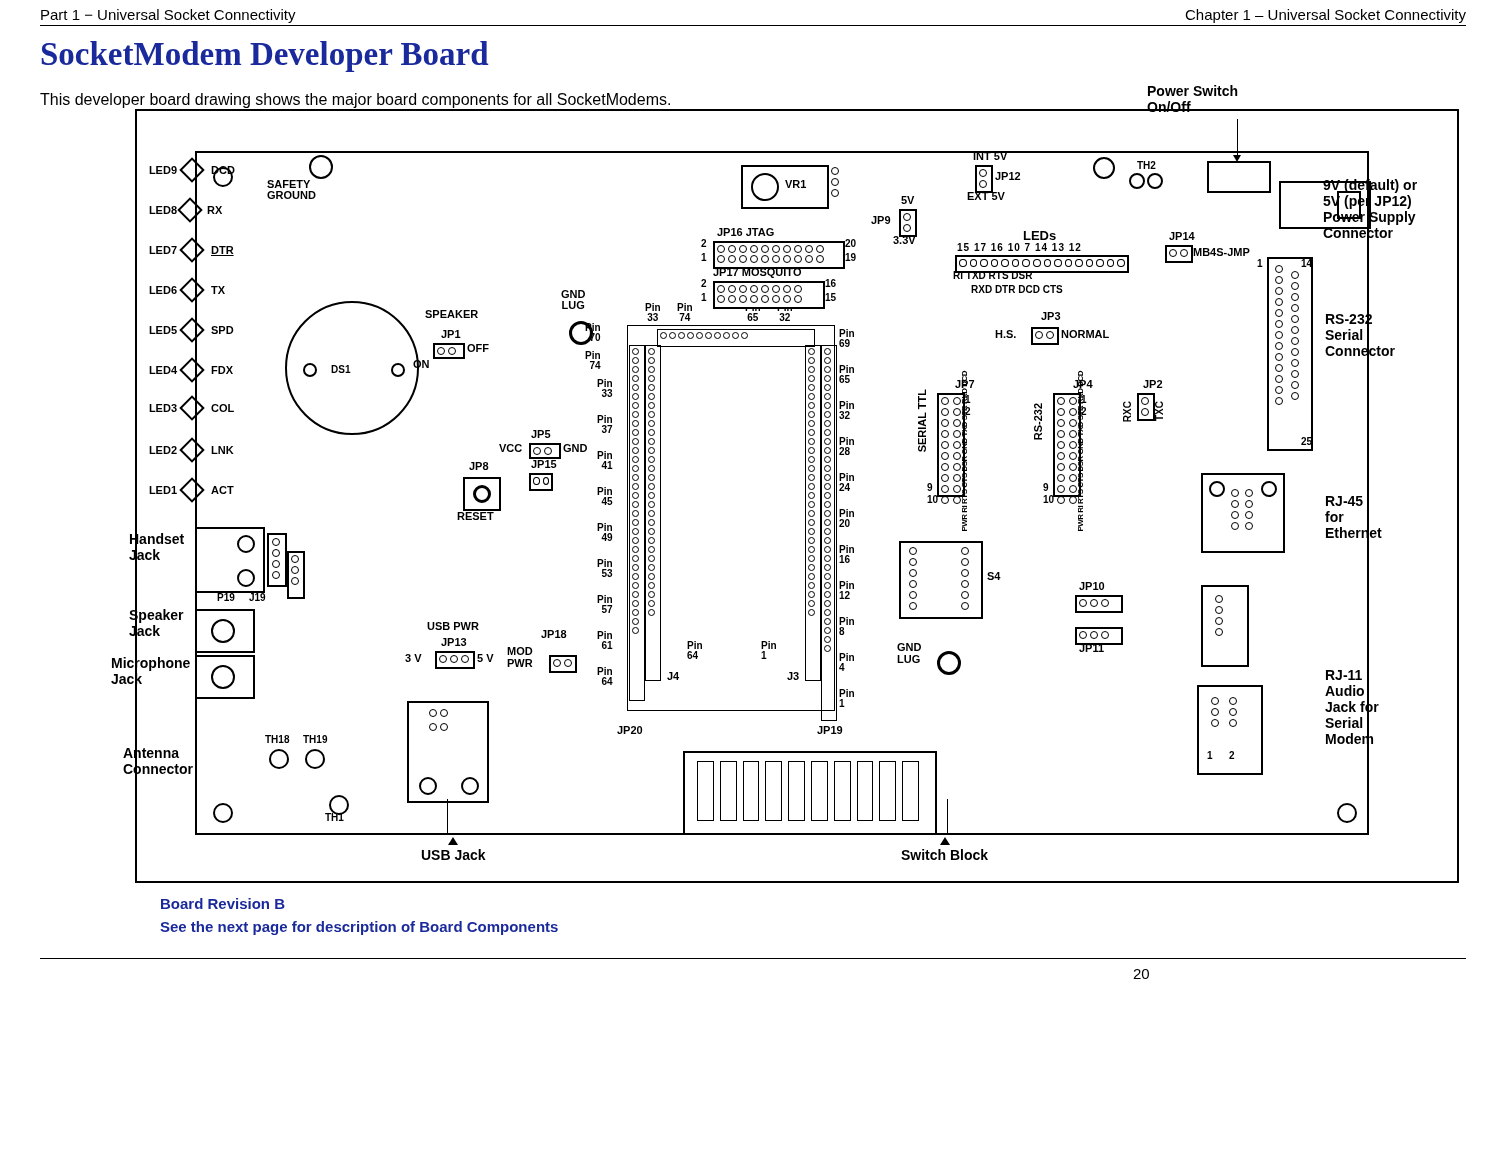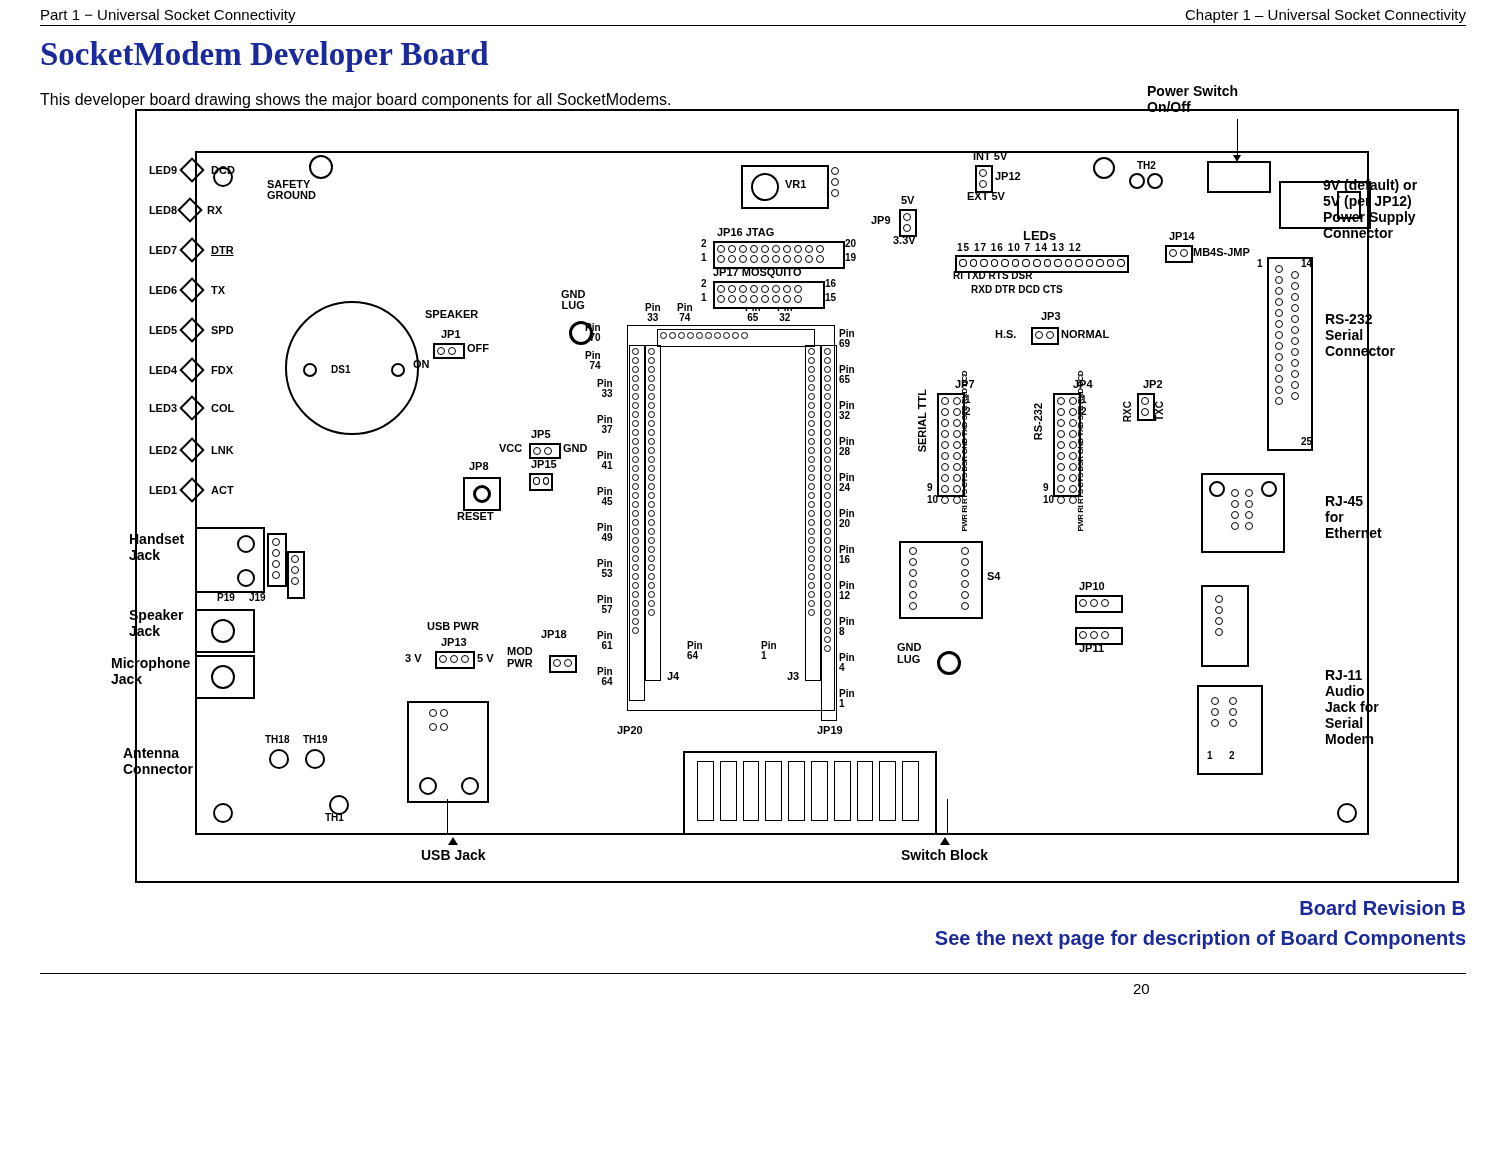--- a/index.html
+++ b/index.html
@@ -66,23 +66,22 @@
     width: 0; height: 0;
     border-left: 5px solid transparent;
     border-right: 5px solid transparent;
     border-bottom: 8px solid #000;
     margin: 0 auto 2px;
   }
   .caption-block {
     margin: 10px 0 0 120px;
     color: #1a2a9c;
     font-weight: bold;
-    font-size: 20px;
+    font-size: 15px;
     line-height: 1.5;
-    text-align: right;
   }
   .footer-row {
     border-top: 1px solid #000;
     margin-top: 20px;
     padding-top: 6px;
     font-size: 15px;
     display: flex;
     justify-content: space-between;
   }
   .footer-row .pn { position: absolute; left: 50%; transform: translateX(380px); }

